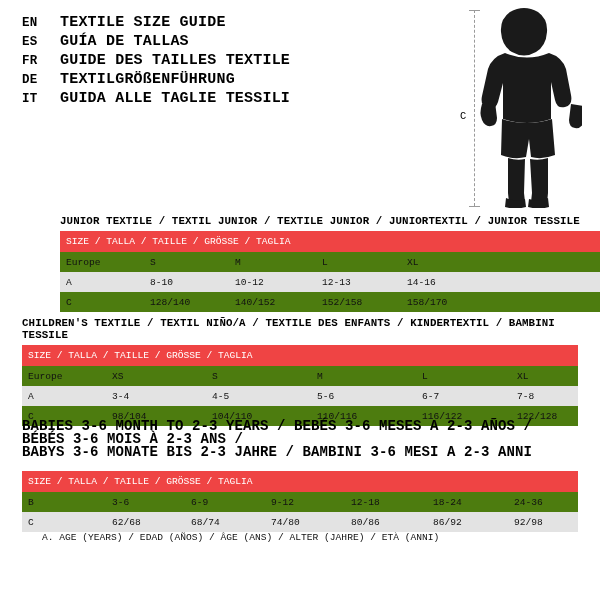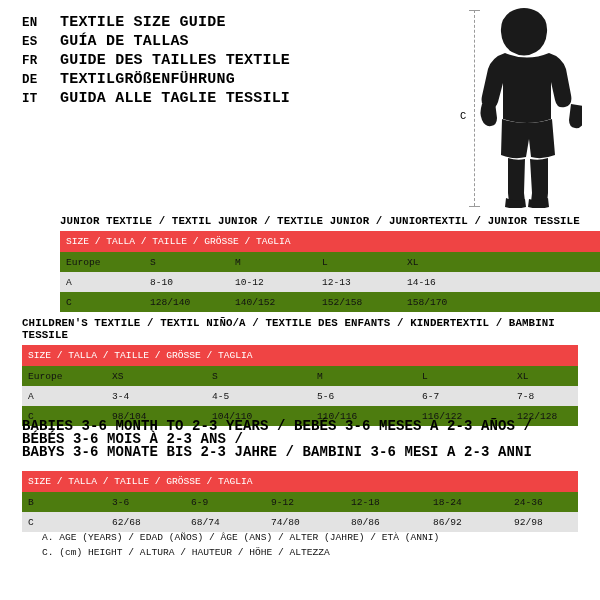--- a/index.html
+++ b/index.html
@@ -317,16 +317,15 @@
           <td>80/86</td>
           <td>86/92</td>
           <td>92/98</td>
         </tr>
       </tbody>
     </table>
   </div>
 
   <div class="footnotes">
     <div class="footnote">A. AGE (YEARS) / EDAD (AÑOS) / ÂGE (ANS) / ALTER (JAHRE) / ETÀ (ANNI)</div>
-    <div class="footnote">C. (cm) HEIGHT / ALTURA / HAUTEUR / HÖHE / ALTEZZA</div>
   </div>
 
 </div>
 
 </body></html>

